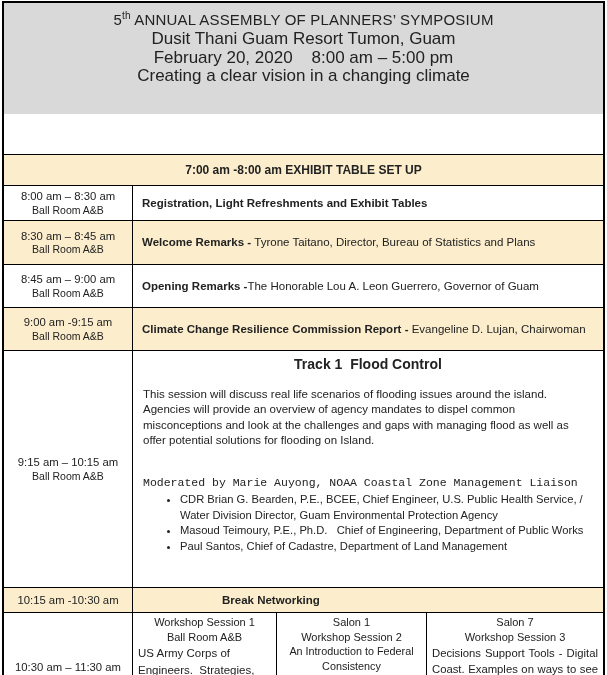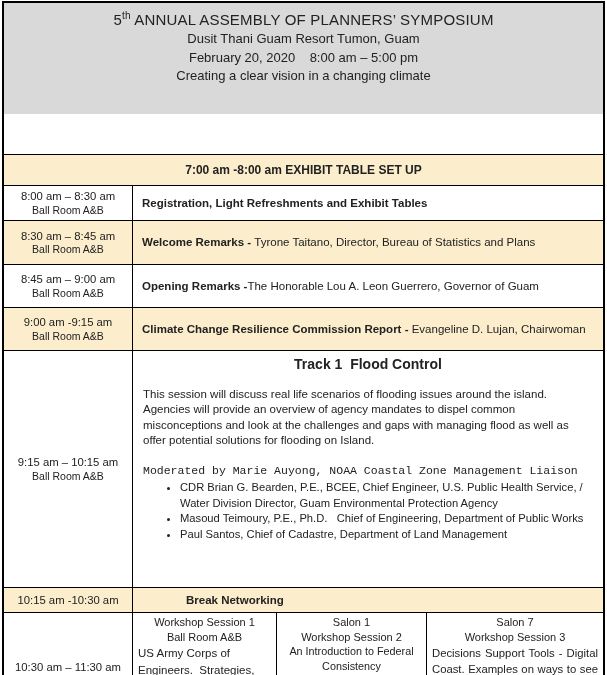--- a/index.html
+++ b/index.html
@@ -16,21 +16,21 @@
   }
   .row { border-top:1.5px solid #000; display:grid; grid-template-columns:129px 1fr; flex:0 0 auto; }
   .cream { background:#fceecd; }
 
   
   .hdr {
     flex:0 0 111px; background:#d9d9d9; text-align:center; padding-top:2px;
   }
   .hdr-title { font-size:15px; line-height:21px; letter-spacing:0.2px; }
   .hdr-title sup { font-size:10px;text-align:center; }
-  .hdr-line { font-size:13px; line-height:18.5px; white-space:pre-wrap; }
+  .hdr-line { font-size:17px; line-height:18.5px; white-space:pre-wrap; }
 
   
   .banner {
     flex:0 0 31px; display:flex; align-items:center; justify-content:center;
     font-weight:bold; font-size:12px;
   }
 
   
   .timecell {
     border-right:1.5px solid #000; display:flex; flex-direction:column;
@@ -42,27 +42,27 @@
   .desccell {
     display:flex; align-items:center; padding:2px 8px 2px 9px;
     font-size:11.5px; line-height:15px;
   }
   .desccell .b { font-weight:bold; white-space:pre-wrap; }
   .desccell .r { white-space:pre-wrap; }
 
   
   .sessioncell { display:block; padding:6px 10px 0 10px; font-size:11.5px; line-height:15.5px; }
   .track-title { text-align:center; font-weight:bold; white-space:pre-wrap; margin-bottom:14px; font-size:14px; }
-  .sess-para { margin-bottom:14px; }
+  .sess-para { margin-bottom:26px; }
   .sess-mod { margin-bottom:2px;font-family:Liberation Mono, monospace; }
   .speakers { margin:0 0 0 2px; padding-left:35px; font-size:11.2px; line-height:15.5px; }
   .speakers li { white-space:pre-wrap; }
 
   
-  .break-row { flex:0 0 25px; }
+  .break-row { flex:0 0 25px;gap:36px; }
   .break-row .timecell { padding:0 2px; }
   .break-label { font-weight:bold;padding-left:44px; }
 
   
   .ws-row { flex:1 1 auto; grid-template-columns:129px 144px 150px 1fr; overflow:hidden; }
   .ws-row .timecell { justify-content:flex-end; padding-top:20px; }
   .ws-col { border-right:1.5px solid #000; padding:2px 5px; overflow:hidden; }
   .ws-col:last-child { border-right:none; }
   .ws-head { text-align:center; font-size:11px; line-height:14.5px; }
   .ws-body1 { font-size:11.5px; line-height:16.5px; margin-top:1px; white-space:pre-wrap; }

